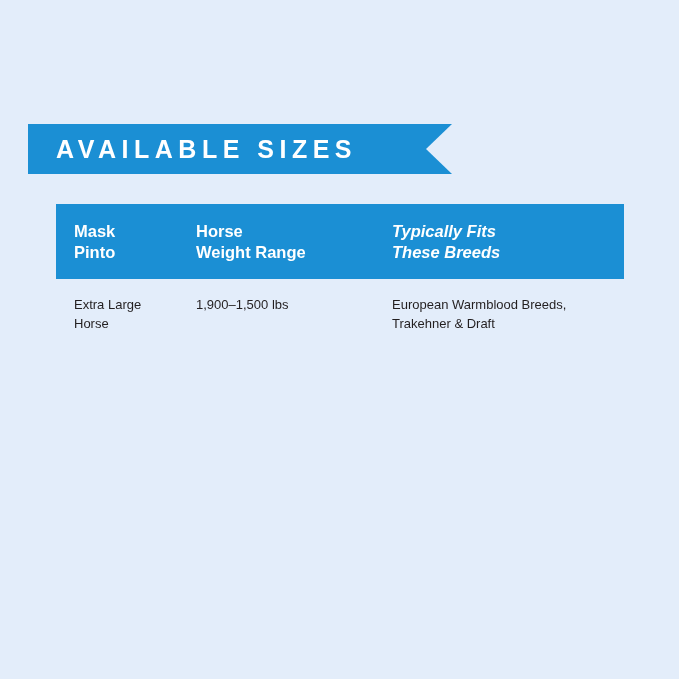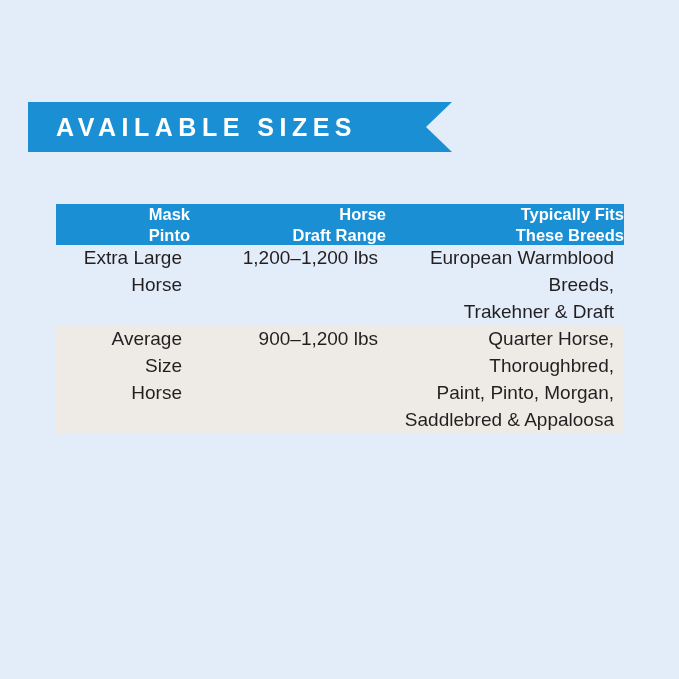--- a/index.html
+++ b/index.html
@@ -17,21 +17,21 @@
     position: relative;
     width: 679px;
     height: 679px;
     box-sizing: border-box;
   }
 
   
   .banner-wrap {
     position: absolute;
     left: 28px;
-    top: 102px;
+    top: 124px;
     width: 430px;
     height: 64px;
   }
   .banner-body {
     position: absolute;
     left: 0;
     top: 0;
     width: 398px;
     height: 50px;
     background: #1b8fd4;
@@ -62,43 +62,43 @@
   
   .table {
     position: absolute;
     left: 56px;
     top: 204px;
     width: 568px;
     border-collapse: collapse;
     table-layout: fixed;
   }
   .table th, .table td {
-    text-align: right;
+    text-align: left;
     vertical-align: top;
-    padding: 0;
+    padding: 17px;
   }
   thead th {
     background: #1b8fd4;
     color: #ffffff;
     font-size: 16.5px;
     font-weight: bold;
     line-height: 1.25;
     padding: 15px 0 16px 0;
   }
   thead th.c1 { padding-left: 18px; }
   thead th.c2 { padding-left: 6px; }
-  thead th.c3 { padding-left: 6px; }
+  thead th.c3 { padding-left: 6px; font-style: italic; }
 
   col.col1 { width: 134px; }
   col.col2 { width: 196px; }
   col.col3 { width: 238px; }
 
   tbody td {
     color: #231f20;
-    font-size: 19px;
+    font-size: 13px;
     line-height: 1.42;
     padding-top: 14px;
     padding-bottom: 14px;
   }
   tbody td.c1 { padding-left: 18px; padding-right: 8px; }
   tbody td.c2 { padding-left: 6px; padding-right: 8px; }
   tbody td.c3 { padding-left: 6px; padding-right: 10px; }
 
   tbody tr.alt td { background: #eeebe7; }
   tbody tr.plain td { background: transparent; }
@@ -123,58 +123,44 @@
       <col class="col3">
     </colgroup>
     <thead>
       <tr>
         <th class="c1">
           <span class="cell-line">Mask</span>
           <span class="cell-line">Pinto</span>
         </th>
         <th class="c2">
           <span class="cell-line">Horse</span>
-          <span class="cell-line">Draft Range</span>
+          <span class="cell-line">Weight Range</span>
         </th>
         <th class="c3">
           <span class="cell-line">Typically Fits</span>
           <span class="cell-line">These Breeds</span>
         </th>
       </tr>
     </thead>
     <tbody>
 
       <tr class="plain">
         <td class="c1">
           <span class="cell-line">Extra Large</span>
           <span class="cell-line">Horse</span>
         </td>
         <td class="c2">
-          <span class="cell-line">1,200–1,200 lbs</span>
+          <span class="cell-line">1,900–1,500 lbs</span>
         </td>
         <td class="c3">
           <span class="cell-line">European Warmblood Breeds,</span>
           <span class="cell-line">Trakehner &amp; Draft</span>
         </td>
       </tr>
 
-      <tr class="alt">
-        <td class="c1">
-          <span class="cell-line">Average Size</span>
-          <span class="cell-line">Horse</span>
-        </td>
-        <td class="c2">
-          <span class="cell-line">900–1,200 lbs</span>
-        </td>
-        <td class="c3">
-          <span class="cell-line">Quarter Horse, Thoroughbred,</span>
-          <span class="cell-line">Paint, Pinto, Morgan,</span>
-          <span class="cell-line">Saddlebred &amp; Appaloosa</span>
-        </td>
-      </tr>
 
 
 
 
     </tbody>
   </table>
 
 </div>
 
 </body></html>

